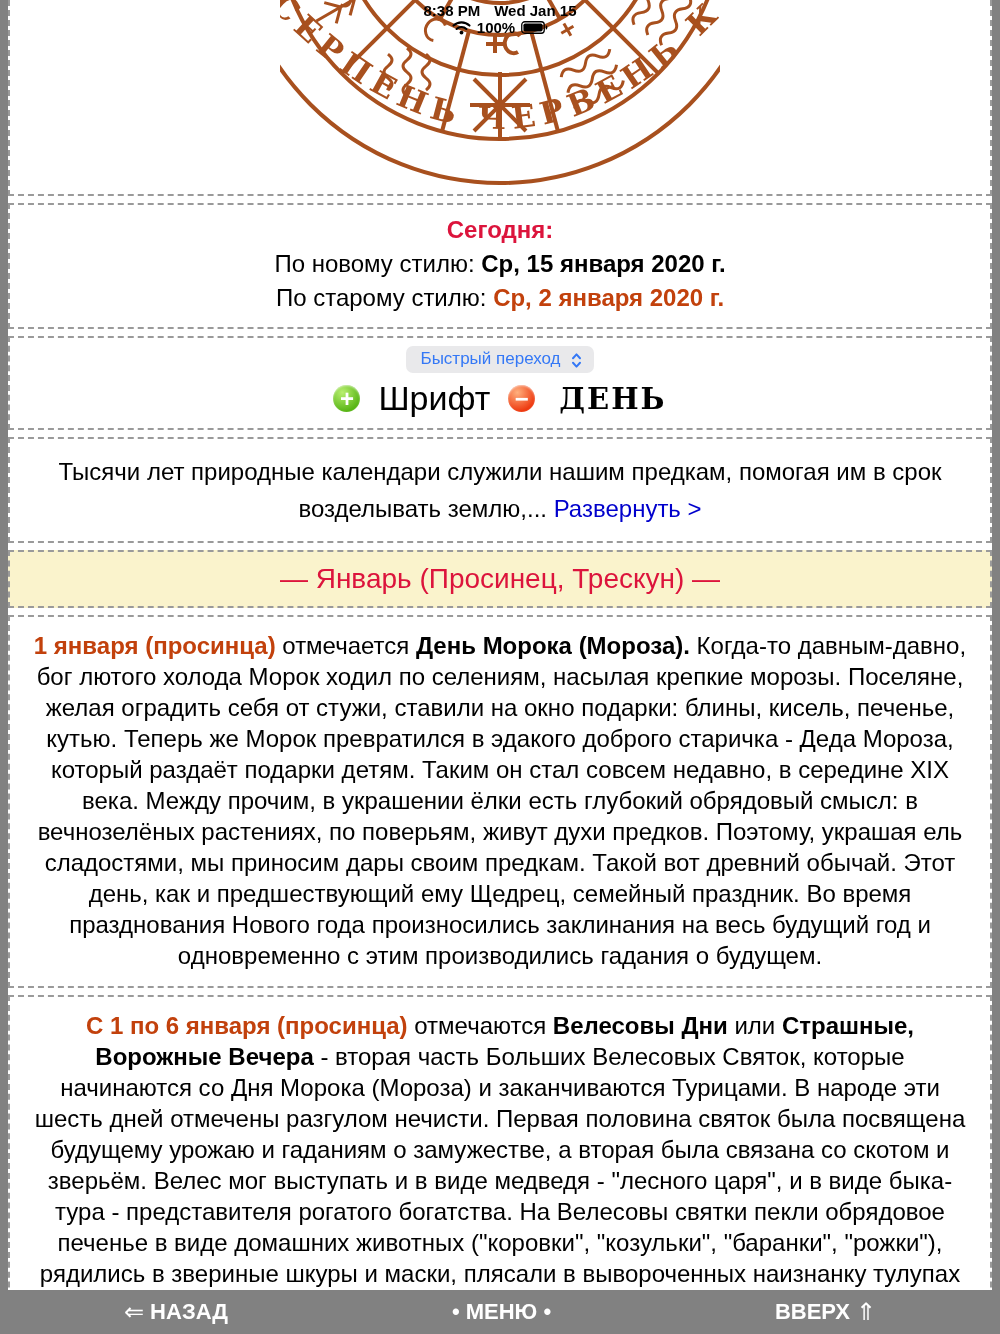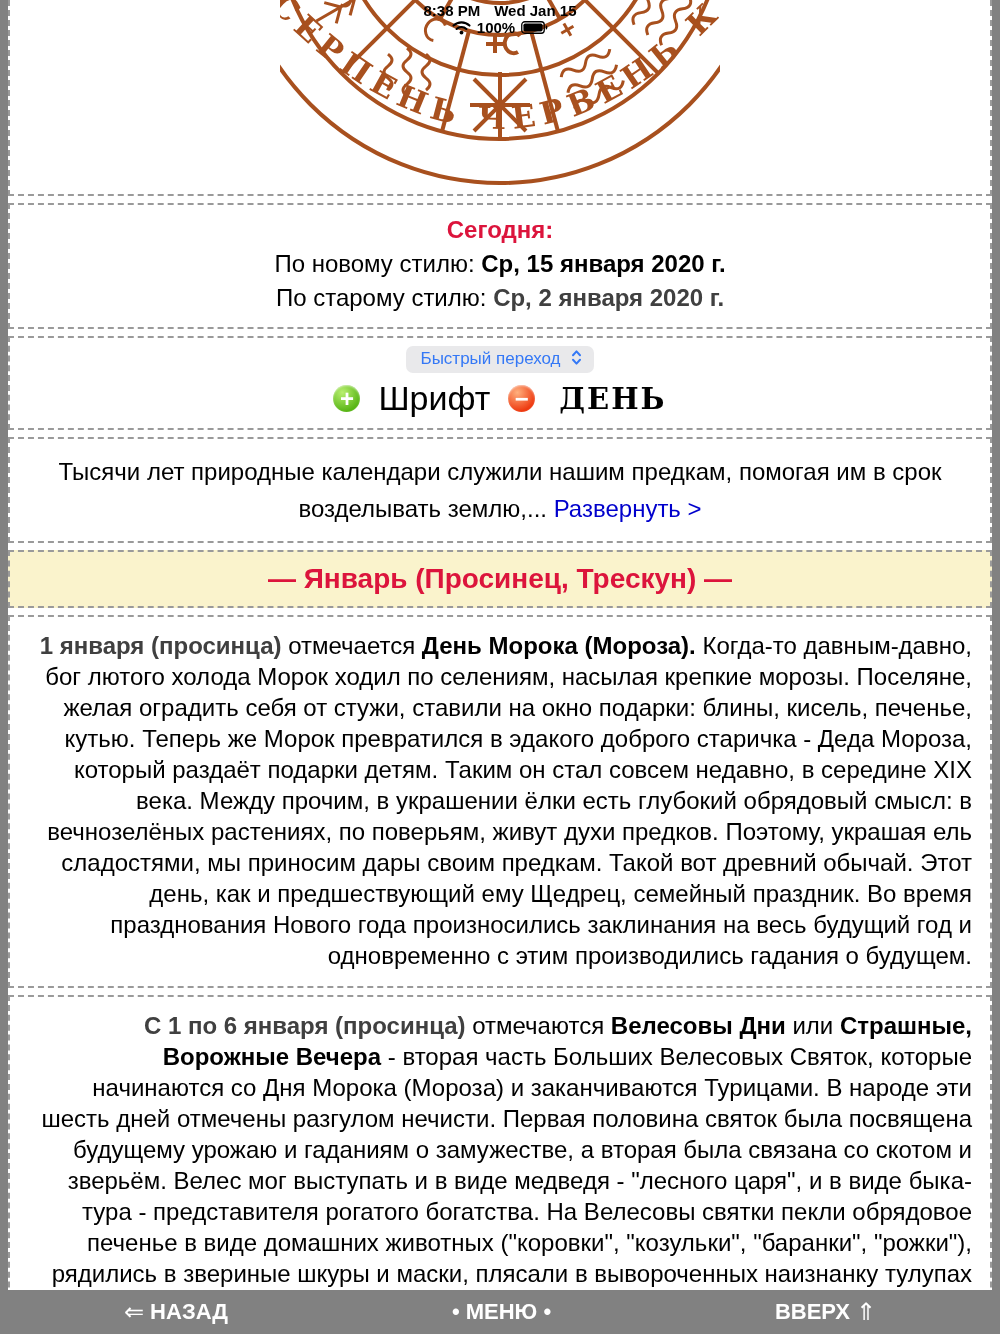--- a/index.html
+++ b/index.html
@@ -32,25 +32,25 @@
   
   .imgbox{
     border:2px dashed #9a9a9a;border-top:none;
     height:194px;overflow:hidden;position:relative;margin:0;
   }
   .wheel{display:block;margin:0 auto;}
   
   .todaybox{padding:8px 20px 12px 20px;font-size:24px;line-height:34px;color:#000;}
   .red-heading{color:#DC143C;font-weight:bold;}
   .bold-black{font-weight:bold;color:#000;}
-  .bold-navy{font-weight:bold;color:#404040;}
+  .bold-navy{font-weight:bold;color:#c2410c;}
   
   .controlsbox{padding:8px 0 10px 0;}
   .select-pill{
-    display:inline-flex;align-items:flex-start;gap:10px;
+    display:inline-flex;align-items:flex-end;gap:10px;
     background:#e9e9eb;border-radius:7px;
     padding:3px 12px 4px 14px;
     font-size:17px;color:#3478F6;cursor:default;
   }
   .fontrow{
     display:flex;justify-content:center;align-items:center;
     margin-top:6px;gap:2px;
   }
   .circle-btn{
     width:27px;height:27px;border-radius:50%;
@@ -71,24 +71,24 @@
     margin-left:22px;color:#000;
     font-family:"DejaVu Serif", serif;font-weight:bold;
     font-size:29px;letter-spacing:2px;text-transform:uppercase;
   }
   
   .introbox{padding:14px 26px;font-size:24px;line-height:37px;color:#000;}
   .expand-link{color:#0000CC;cursor:pointer;}
   
   .banner{
     background:#FAF3CC;padding:11px 10px;
-    font-size:28px;font-weight:bold;color:#DC143C;
-  }
-  
-  .article{padding:13px 18px 15px 18px;font-size:24px;line-height:31px;color:#000;text-align:right;}
+    font-size:28px;font-weight:normal;color:#DC143C;
+  }
+  
+  .article{padding:13px 18px 15px 18px;font-size:24px;line-height:31px;color:#000;}
   
   .bottomnav{
     position:absolute;left:0;right:0;bottom:0;height:44px;
     background:#818181;z-index:60;
     display:flex;justify-content:space-between;align-items:center;
     padding:0 124px;color:#fff;font-weight:bold;font-size:22px;
   }
   .nav-item{display:flex;align-items:center;gap:6px;cursor:pointer;white-space:nowrap;}
   .nav-arrow{font-size:24px;font-weight:normal;}
 </style>

